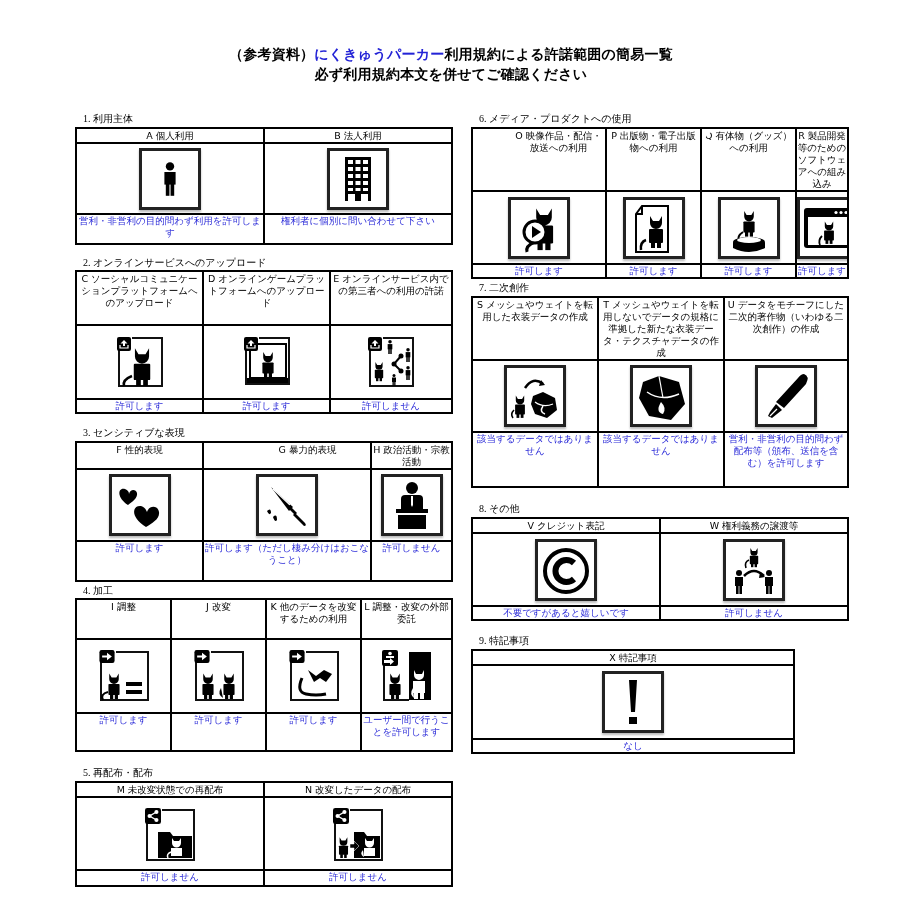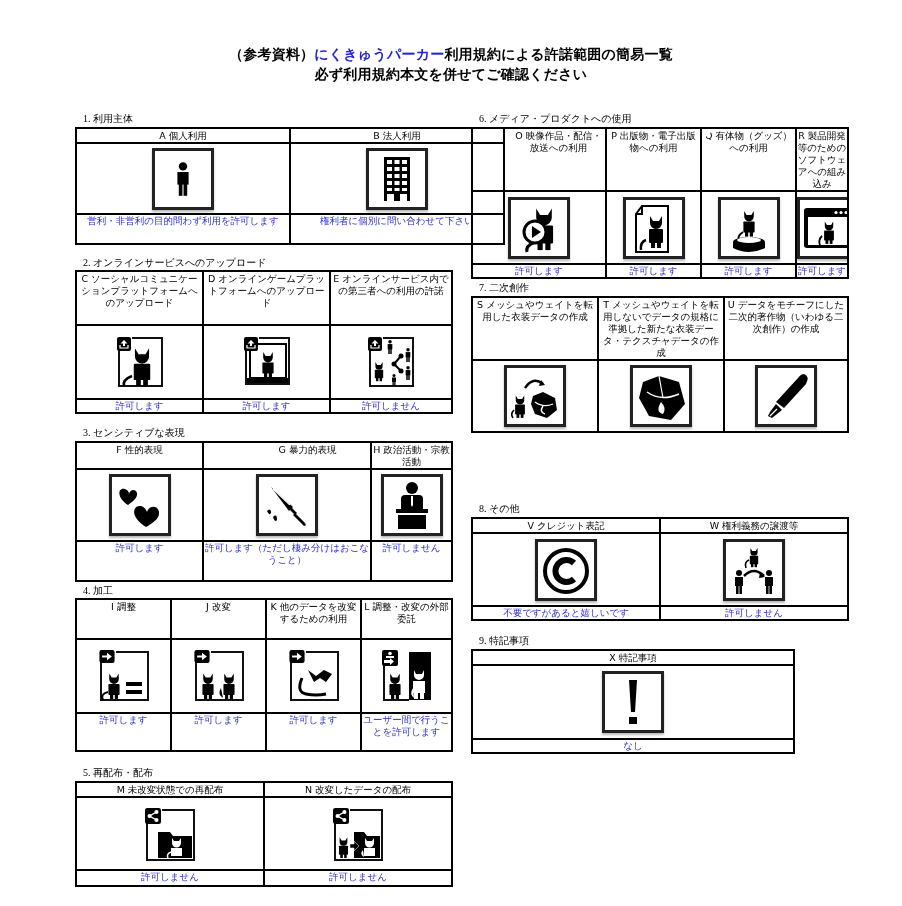--- a/index.html
+++ b/index.html
@@ -52,21 +52,21 @@
     </symbol>
   </defs>
 </svg>
 
 <div class="title" style="top:46px;">
   <span>（参考資料）</span><span class="accent">にくきゅうパーカー</span><span>利用規約による許諾範囲の簡易一覧</span>
 </div>
 <div class="title" style="top:66px;">必ず利用規約本文を併せてご確認ください</div>
 
 <div class="sec-label" style="left:83px; top:113px;">1. 利用主体</div>
-<table class="grid" style="left:75px; top:127px; width:430px;">
+<table class="grid" style="left:75px; top:127px; width:378px;">
   <tbody>
       <tr style="height:14px;">
     <td class="hdr">A 個人利用</td>
     <td class="hdr">B 法人利用</td>
   </tr>
   <tr style="height:71px;">
     <td class="ico"><span class="iconbox">
       <svg viewBox="0 0 56 56">
               <use href="#man" x="21" y="10" width="14" height="36"></use>
             </svg></span></td>
@@ -367,20 +367,25 @@
               <path d="M26 8 L30 30" stroke="#fff" stroke-width="1.2"></path>
               <path d="M28 34 Q22 44 30 46 Q34 40 28 34 Z" fill="#fff"></path>
             </svg></span></td>
     <td class="ico"><span class="iconbox">
       <svg viewBox="0 0 56 56">
               <path d="M46 6 Q52 8 48 16 L26 40 L18 34 L40 10 Q43 6 46 6 Z" fill="#000"></path>
               <path d="M18 36 L24 42 L14 50 L10 48 L12 44 Z" fill="#000"></path>
               <path d="M12 48 L19 41" stroke="#fff" stroke-width="1.2"></path>
             </svg></span></td>
   </tr>
+  <tr style="height:55px;">
+    <td class="st">該当するデータではありません</td>
+    <td class="st">該当するデータではありません</td>
+    <td class="st">営利・非営利の目的問わず配布等（頒布、送信を含む）を許可します</td>
+  </tr>
 </tbody>
   </table>
 
 <div class="sec-label" style="left:479px; top:503px;">8. その他</div>
 <table class="grid" style="left:471px; top:517px; width:378px;">
   <tbody>
       <tr style="height:14px;">
     <td class="hdr">V クレジット表記</td>
     <td class="hdr">W 権利義務の譲渡等</td>
   </tr>

